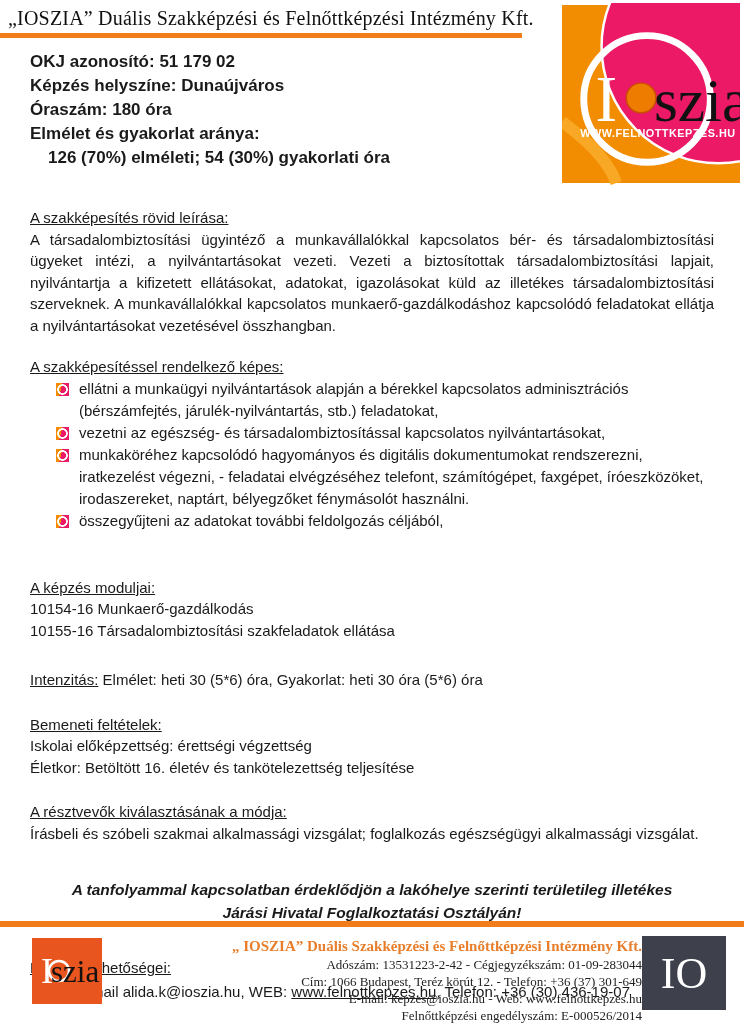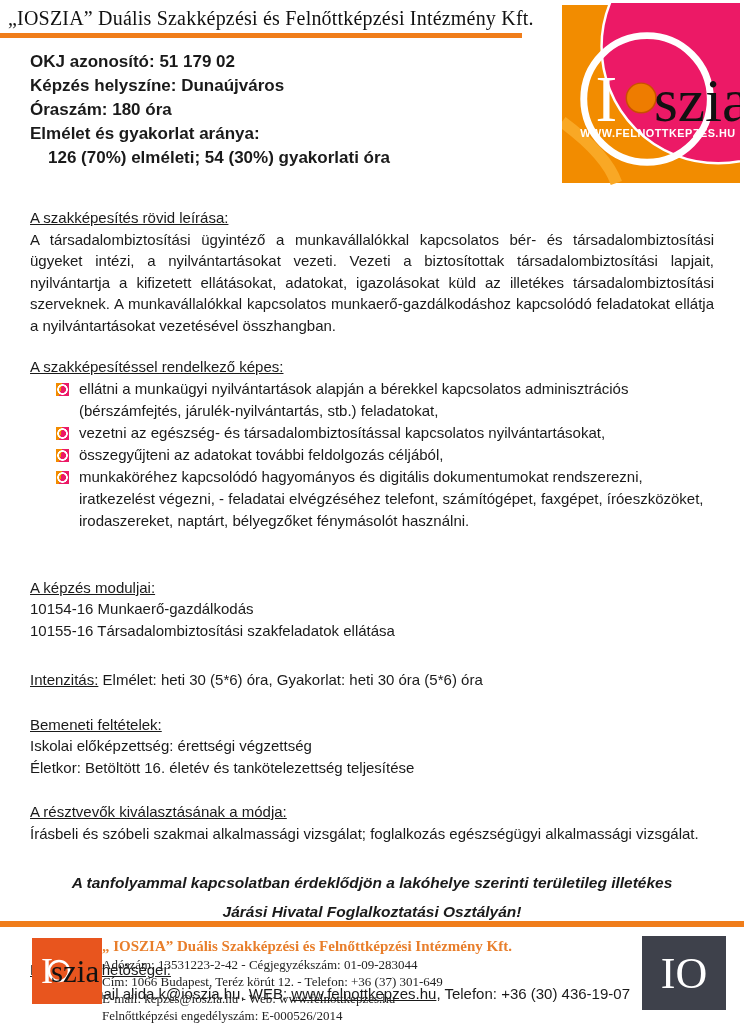--- a/index.html
+++ b/index.html
@@ -32,32 +32,32 @@
     flex:0 0 13px; width:13px; height:13px; margin:5px 10px 0 0;
     background:
       radial-gradient(circle at 50% 50%, rgba(255,255,255,0) 3.2px, #fff 3.8px, #fff 5px, rgba(255,255,255,0) 5.6px),
       linear-gradient(105deg, #F28C00 40%, #EC1966 40%);
   }
   .h-mod { margin-top:45px; }
   .line-intensity { margin-top:28px; }
   .h-entry { margin-top:23px; }
   .h-select { margin-top:23px; }
   .notice {
-    margin-top:24px; padding:0 40px; text-align:center;
-    font-weight:bold; font-style:italic; font-size:15.5px; line-height:29px;
+    margin-top:34px; padding:0 40px; text-align:center;
+    font-weight:bold; font-style:italic; font-size:15.5px; line-height:23px;
   }
   .h-contact { margin-top:33px; }
   .contact-line { padding-left:46px; margin-top:2px; }
   .weblink { text-decoration:underline; color:#1a1a1a; }
   
   .footer { position:absolute; left:0; bottom:0; width:744px; }
   .footer-bar { height:6px; background:#F07D1A; }
   .footer-body { display:flex; align-items:flex-start; padding:7px 10px 0 18px; }
   .footer-logo-left { width:70px; height:66px; margin:4px 0 0 14px; flex:0 0 auto; }
-  .footer-center { flex:1 1 auto; text-align:left; padding-top:2px; }
+  .footer-center { flex:1 1 auto; text-align:right; padding-top:2px; }
   .footer-company {
     font-family:"Liberation Serif", serif; font-weight:bold; font-size:15px;
     color:#E87E2B; line-height:20px;
   }
   .footer-line { font-size:13px; line-height:17px; color:#222;font-family:Liberation Serif, serif; }
   .footer-logo-right { width:84px; height:74px; margin:2px 8px 0 0; flex:0 0 auto; }
 </style>
 </head>
 <body>
 
@@ -95,25 +95,25 @@
       <li>
       <span class="blt"></span>
       <span>ellátni a munkaügyi nyilvántartások alapján a bérekkel kapcsolatos adminisztrációs (bérszámfejtés, járulék-nyilvántartás, stb.) feladatokat,</span>
     </li>
       <li>
       <span class="blt"></span>
       <span>vezetni az egészség- és társadalombiztosítással kapcsolatos nyilvántartásokat,</span>
     </li>
       <li>
       <span class="blt"></span>
-      <span>összegyűjteni az adatokat további feldolgozás céljából,</span>
+      <span>munkaköréhez kapcsolódó hagyományos és digitális dokumentumokat rendszerezni, iratkezelést végezni, - feladatai elvégzéséhez telefont, számítógépet, faxgépet, íróeszközöket, irodaszereket, naptárt, bélyegzőket fénymásolót használni.</span>
     </li>
       <li>
       <span class="blt"></span>
-      <span>munkaköréhez kapcsolódó hagyományos és digitális dokumentumokat rendszerezni, iratkezelést végezni, - feladatai elvégzéséhez telefont, számítógépet, faxgépet, íróeszközöket, irodaszereket, naptárt, bélyegzőket fénymásolót használni.</span>
+      <span>összegyűjteni az adatokat további feldolgozás céljából,</span>
     </li>
     </ul>
 
   <div class="sec-heading h-mod">A képzés moduljai:</div>
   <div>
       <div>10154-16 Munkaerő-gazdálkodás</div>
       <div>10155-16 Társadalombiztosítási szakfeladatok ellátása</div>
     </div>
 
   <div class="line-intensity">

